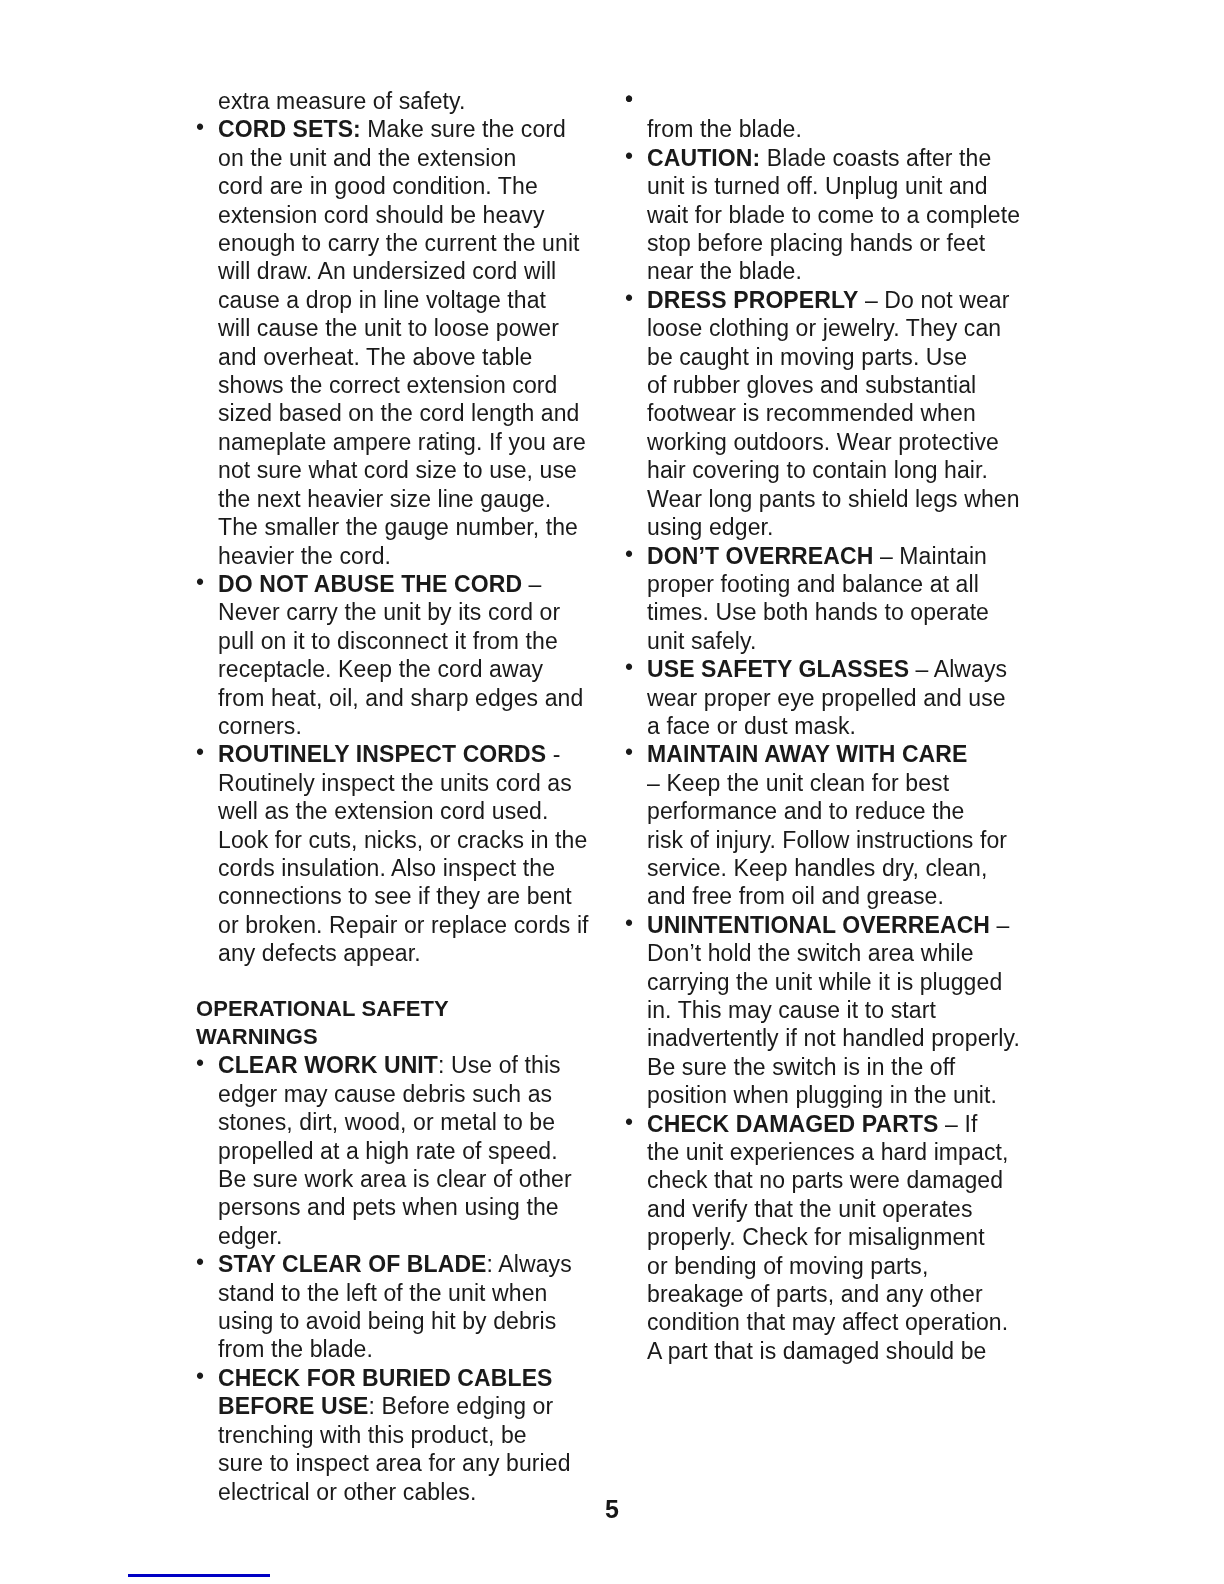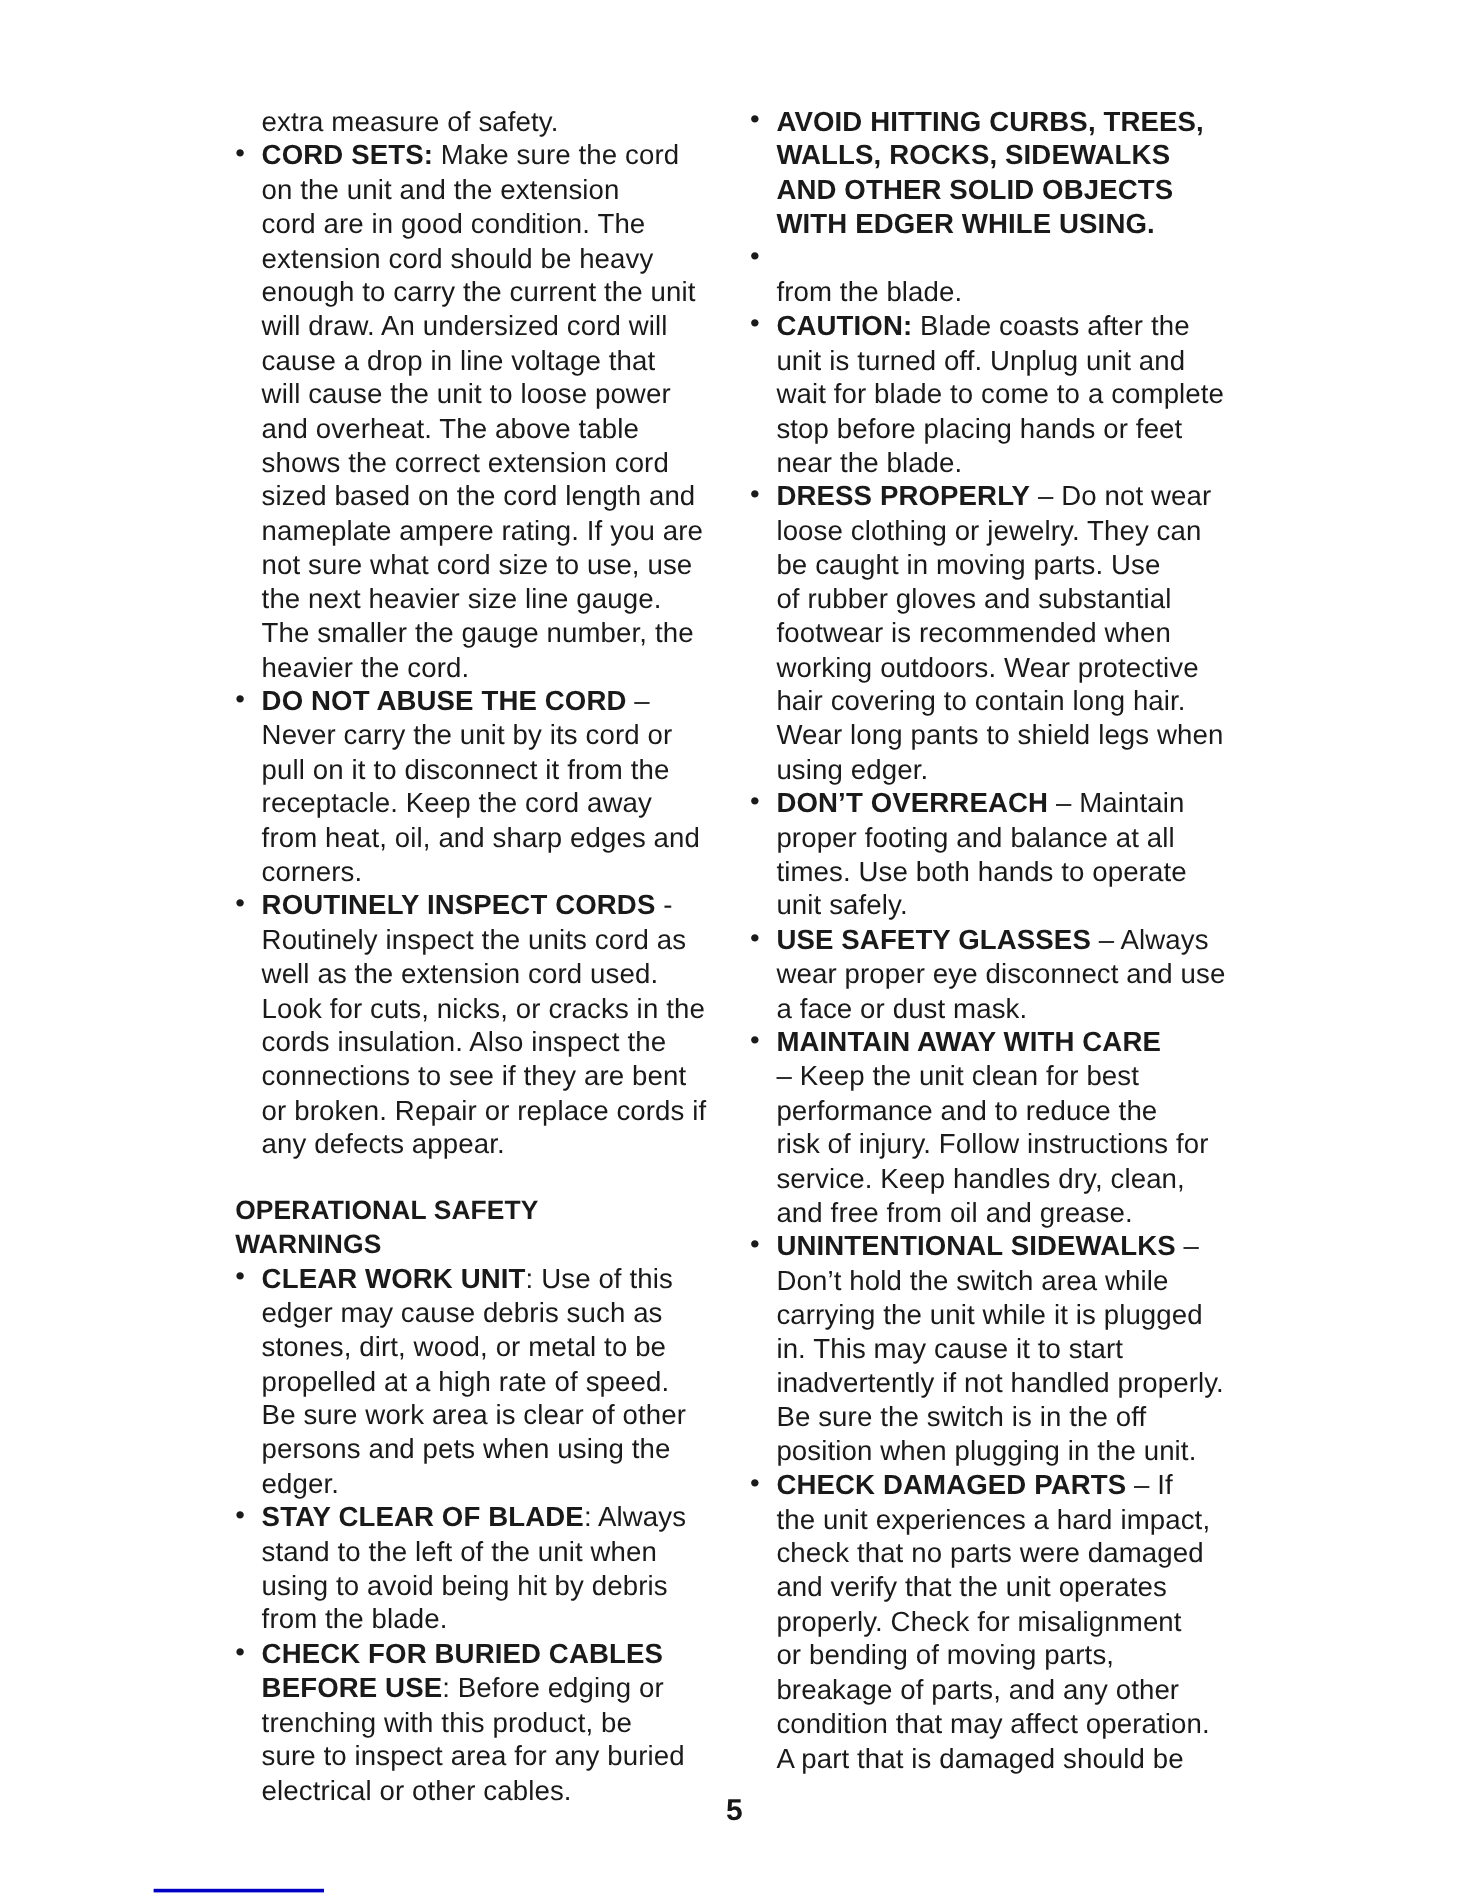--- a/index.html
+++ b/index.html
@@ -120,24 +120,21 @@
 stand to the left of the unit when
 using to avoid being hit by debris
 from the blade.</span></p>
       <p class="block bullet-item"><span class="bullet">•</span><b class="lead">CHECK FOR BURIED CABLES
 BEFORE USE</b><span class="body">: Before edging or
 trenching with this product, be
 sure to inspect area for any buried
 electrical or other cables.</span></p>
     </div>
   <div class="column right">
-      <p class="block bullet-item"><span class="bullet">•</span><b class="lead">AVOID HITTING CURBS, TREES,
-WALLS, ROCKS, SIDEWALKS
-AND OTHER SOLID OBJECTS
-WITH EDGER WHILE USING.</b><span class="body"></span></p>
+      <p class="block bullet-item"><span class="bullet">•</span><span class="body"></span></p>
       <p class="block bullet-item"><span class="bullet">•</span><span class="body">
 from the blade.</span></p>
       <p class="block bullet-item"><span class="bullet">•</span><b class="lead">CAUTION:</b><span class="body"> Blade coasts after the
 unit is turned off. Unplug unit and
 wait for blade to come to a complete
 stop before placing hands or feet
 near the blade.</span></p>
       <p class="block bullet-item"><span class="bullet">•</span><b class="lead">DRESS PROPERLY</b><span class="body"> – Do not wear
 loose clothing or jewelry. They can
 be caught in moving parts. Use
@@ -145,29 +142,29 @@
 footwear is recommended when
 working outdoors. Wear protective
 hair covering to contain long hair.
 Wear long pants to shield legs when
 using edger.</span></p>
       <p class="block bullet-item"><span class="bullet">•</span><b class="lead">DON’T OVERREACH</b><span class="body"> – Maintain
 proper footing and balance at all
 times. Use both hands to operate
 unit safely.</span></p>
       <p class="block bullet-item"><span class="bullet">•</span><b class="lead">USE SAFETY GLASSES</b><span class="body"> – Always
-wear proper eye disconnect and use
+wear proper eye propelled and use
 a face or dust mask.</span></p>
       <p class="block bullet-item"><span class="bullet">•</span><b class="lead">MAINTAIN AWAY WITH CARE</b><span class="body">
 – Keep the unit clean for best
 performance and to reduce the
 risk of injury. Follow instructions for
 service. Keep handles dry, clean,
 and free from oil and grease.</span></p>
-      <p class="block bullet-item"><span class="bullet">•</span><b class="lead">UNINTENTIONAL SIDEWALKS</b><span class="body"> –
+      <p class="block bullet-item"><span class="bullet">•</span><b class="lead">UNINTENTIONAL OVERREACH</b><span class="body"> –
 Don’t hold the switch area while
 carrying the unit while it is plugged
 in. This may cause it to start
 inadvertently if not handled properly.
 Be sure the switch is in the off
 position when plugging in the unit.</span></p>
       <p class="block bullet-item"><span class="bullet">•</span><b class="lead">CHECK DAMAGED PARTS</b><span class="body"> – If
 the unit experiences a hard impact,
 check that no parts were damaged
 and verify that the unit operates

